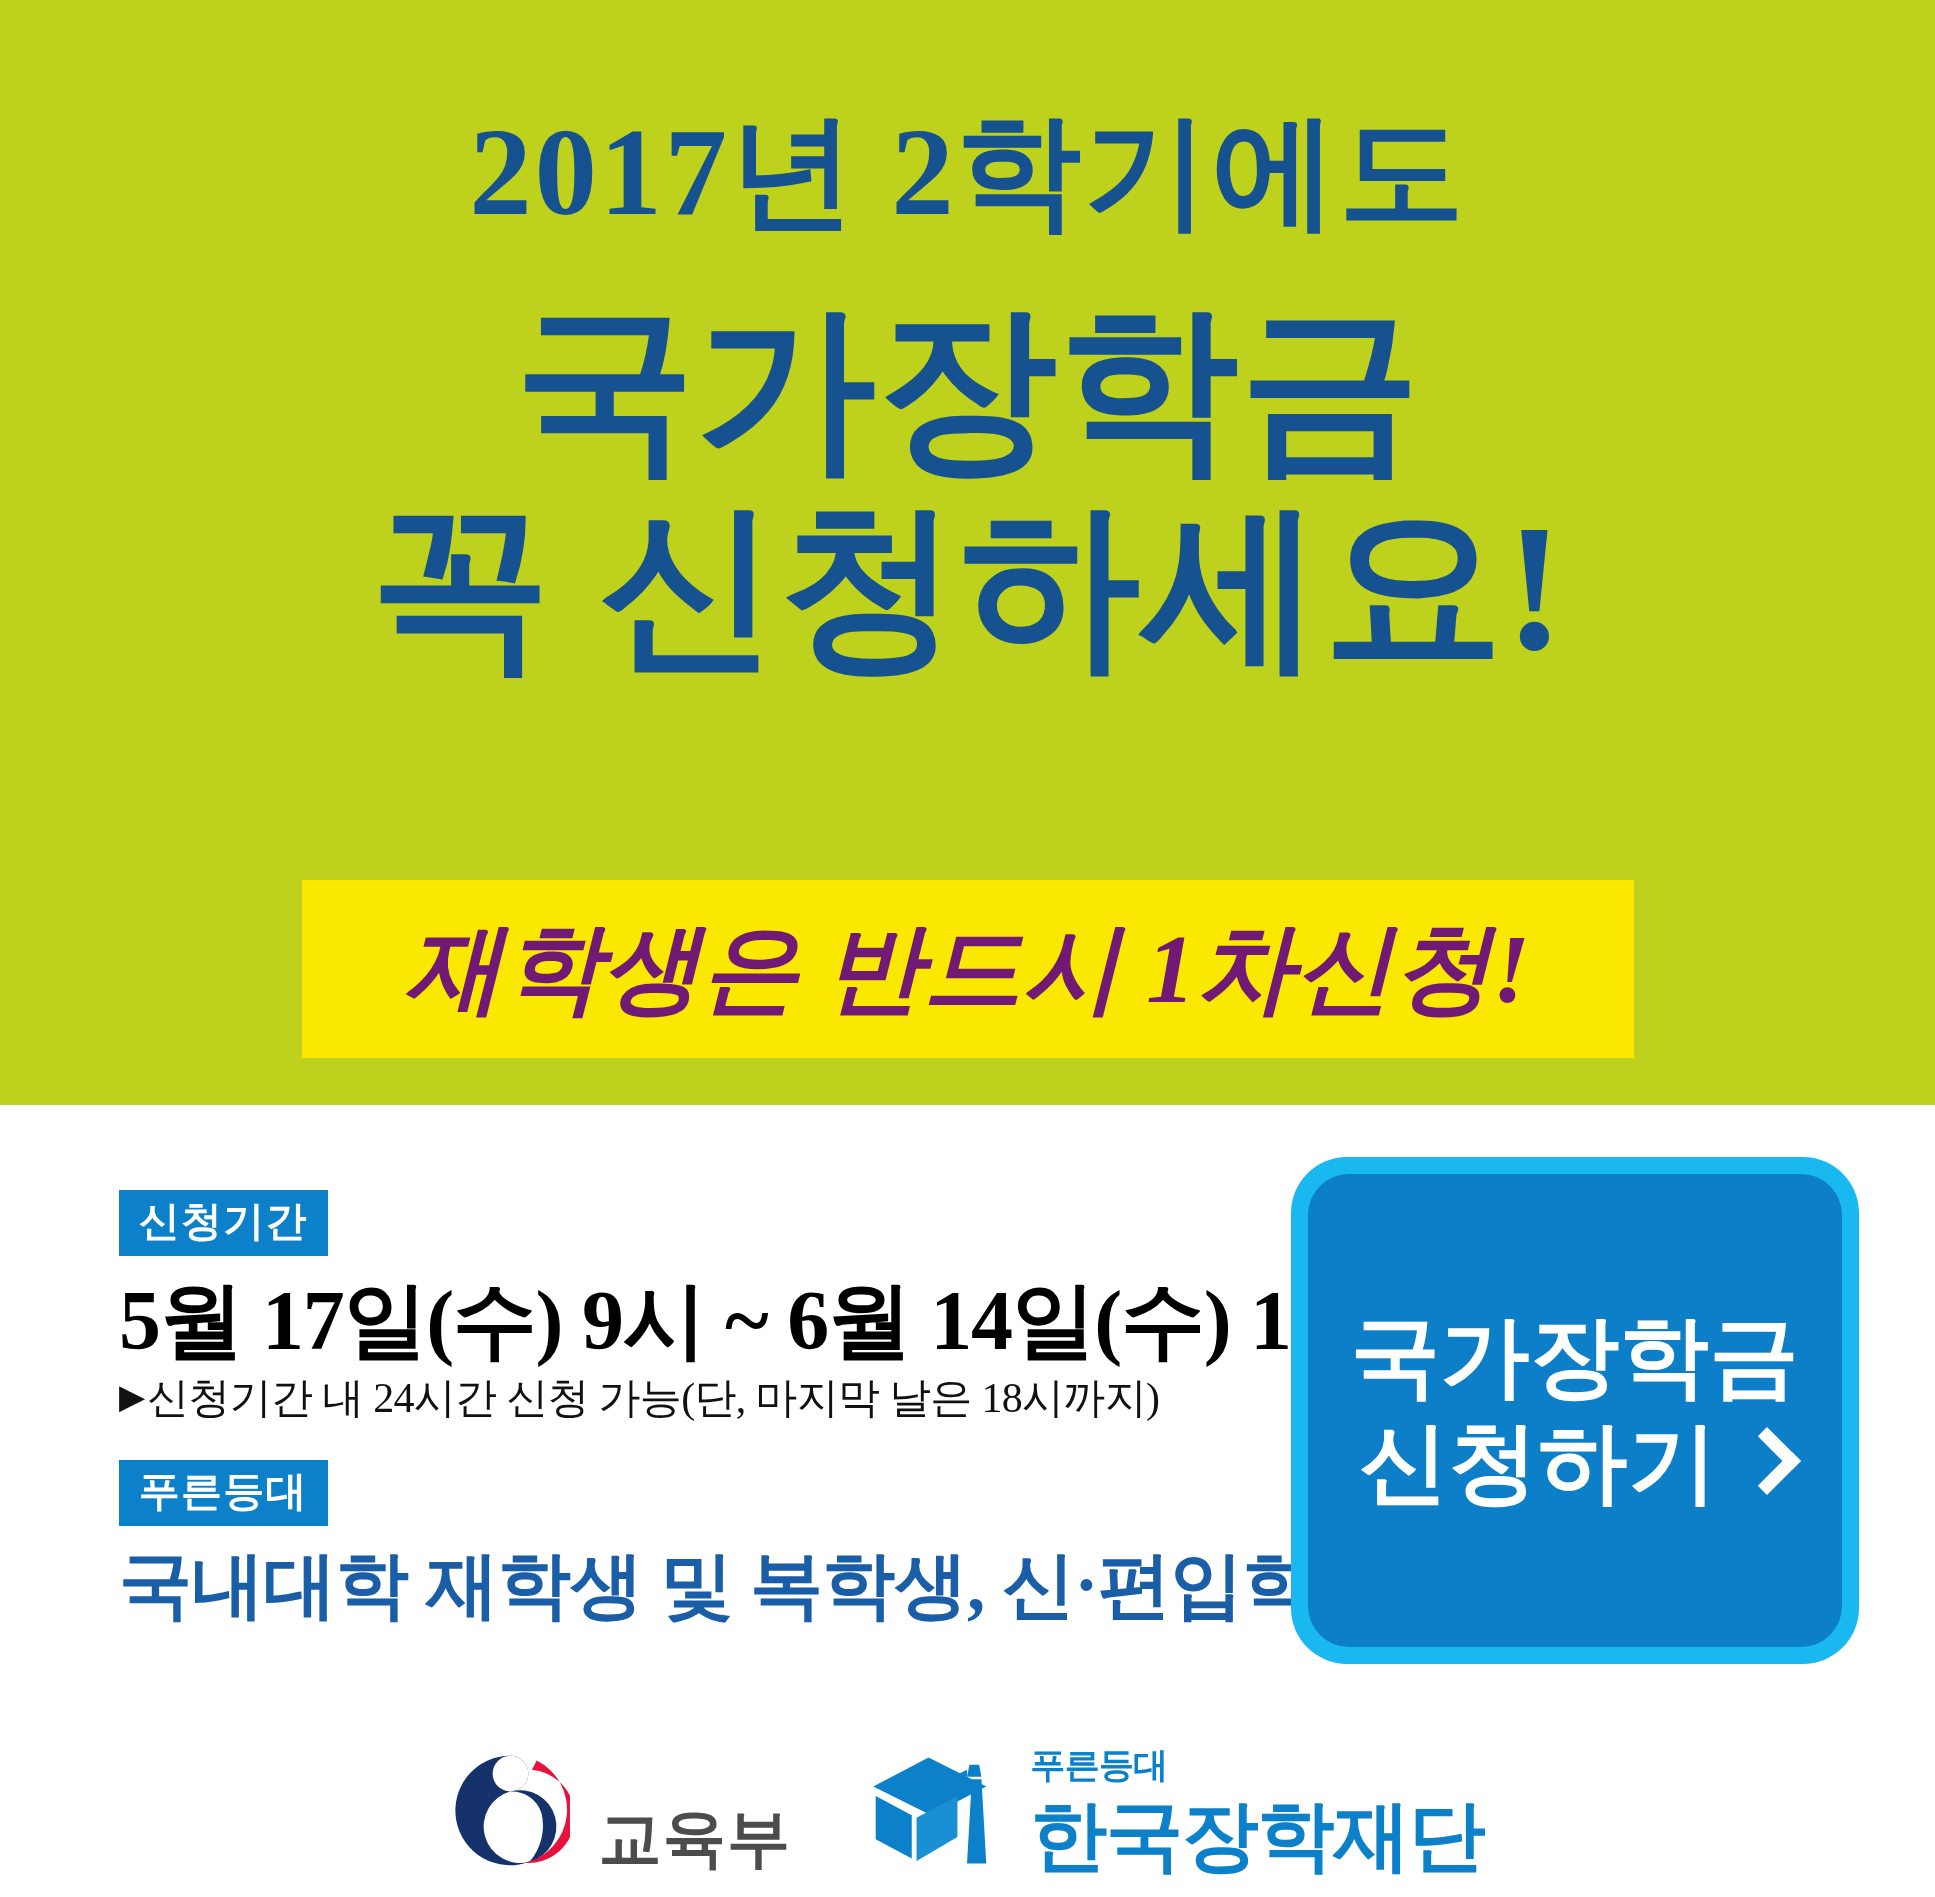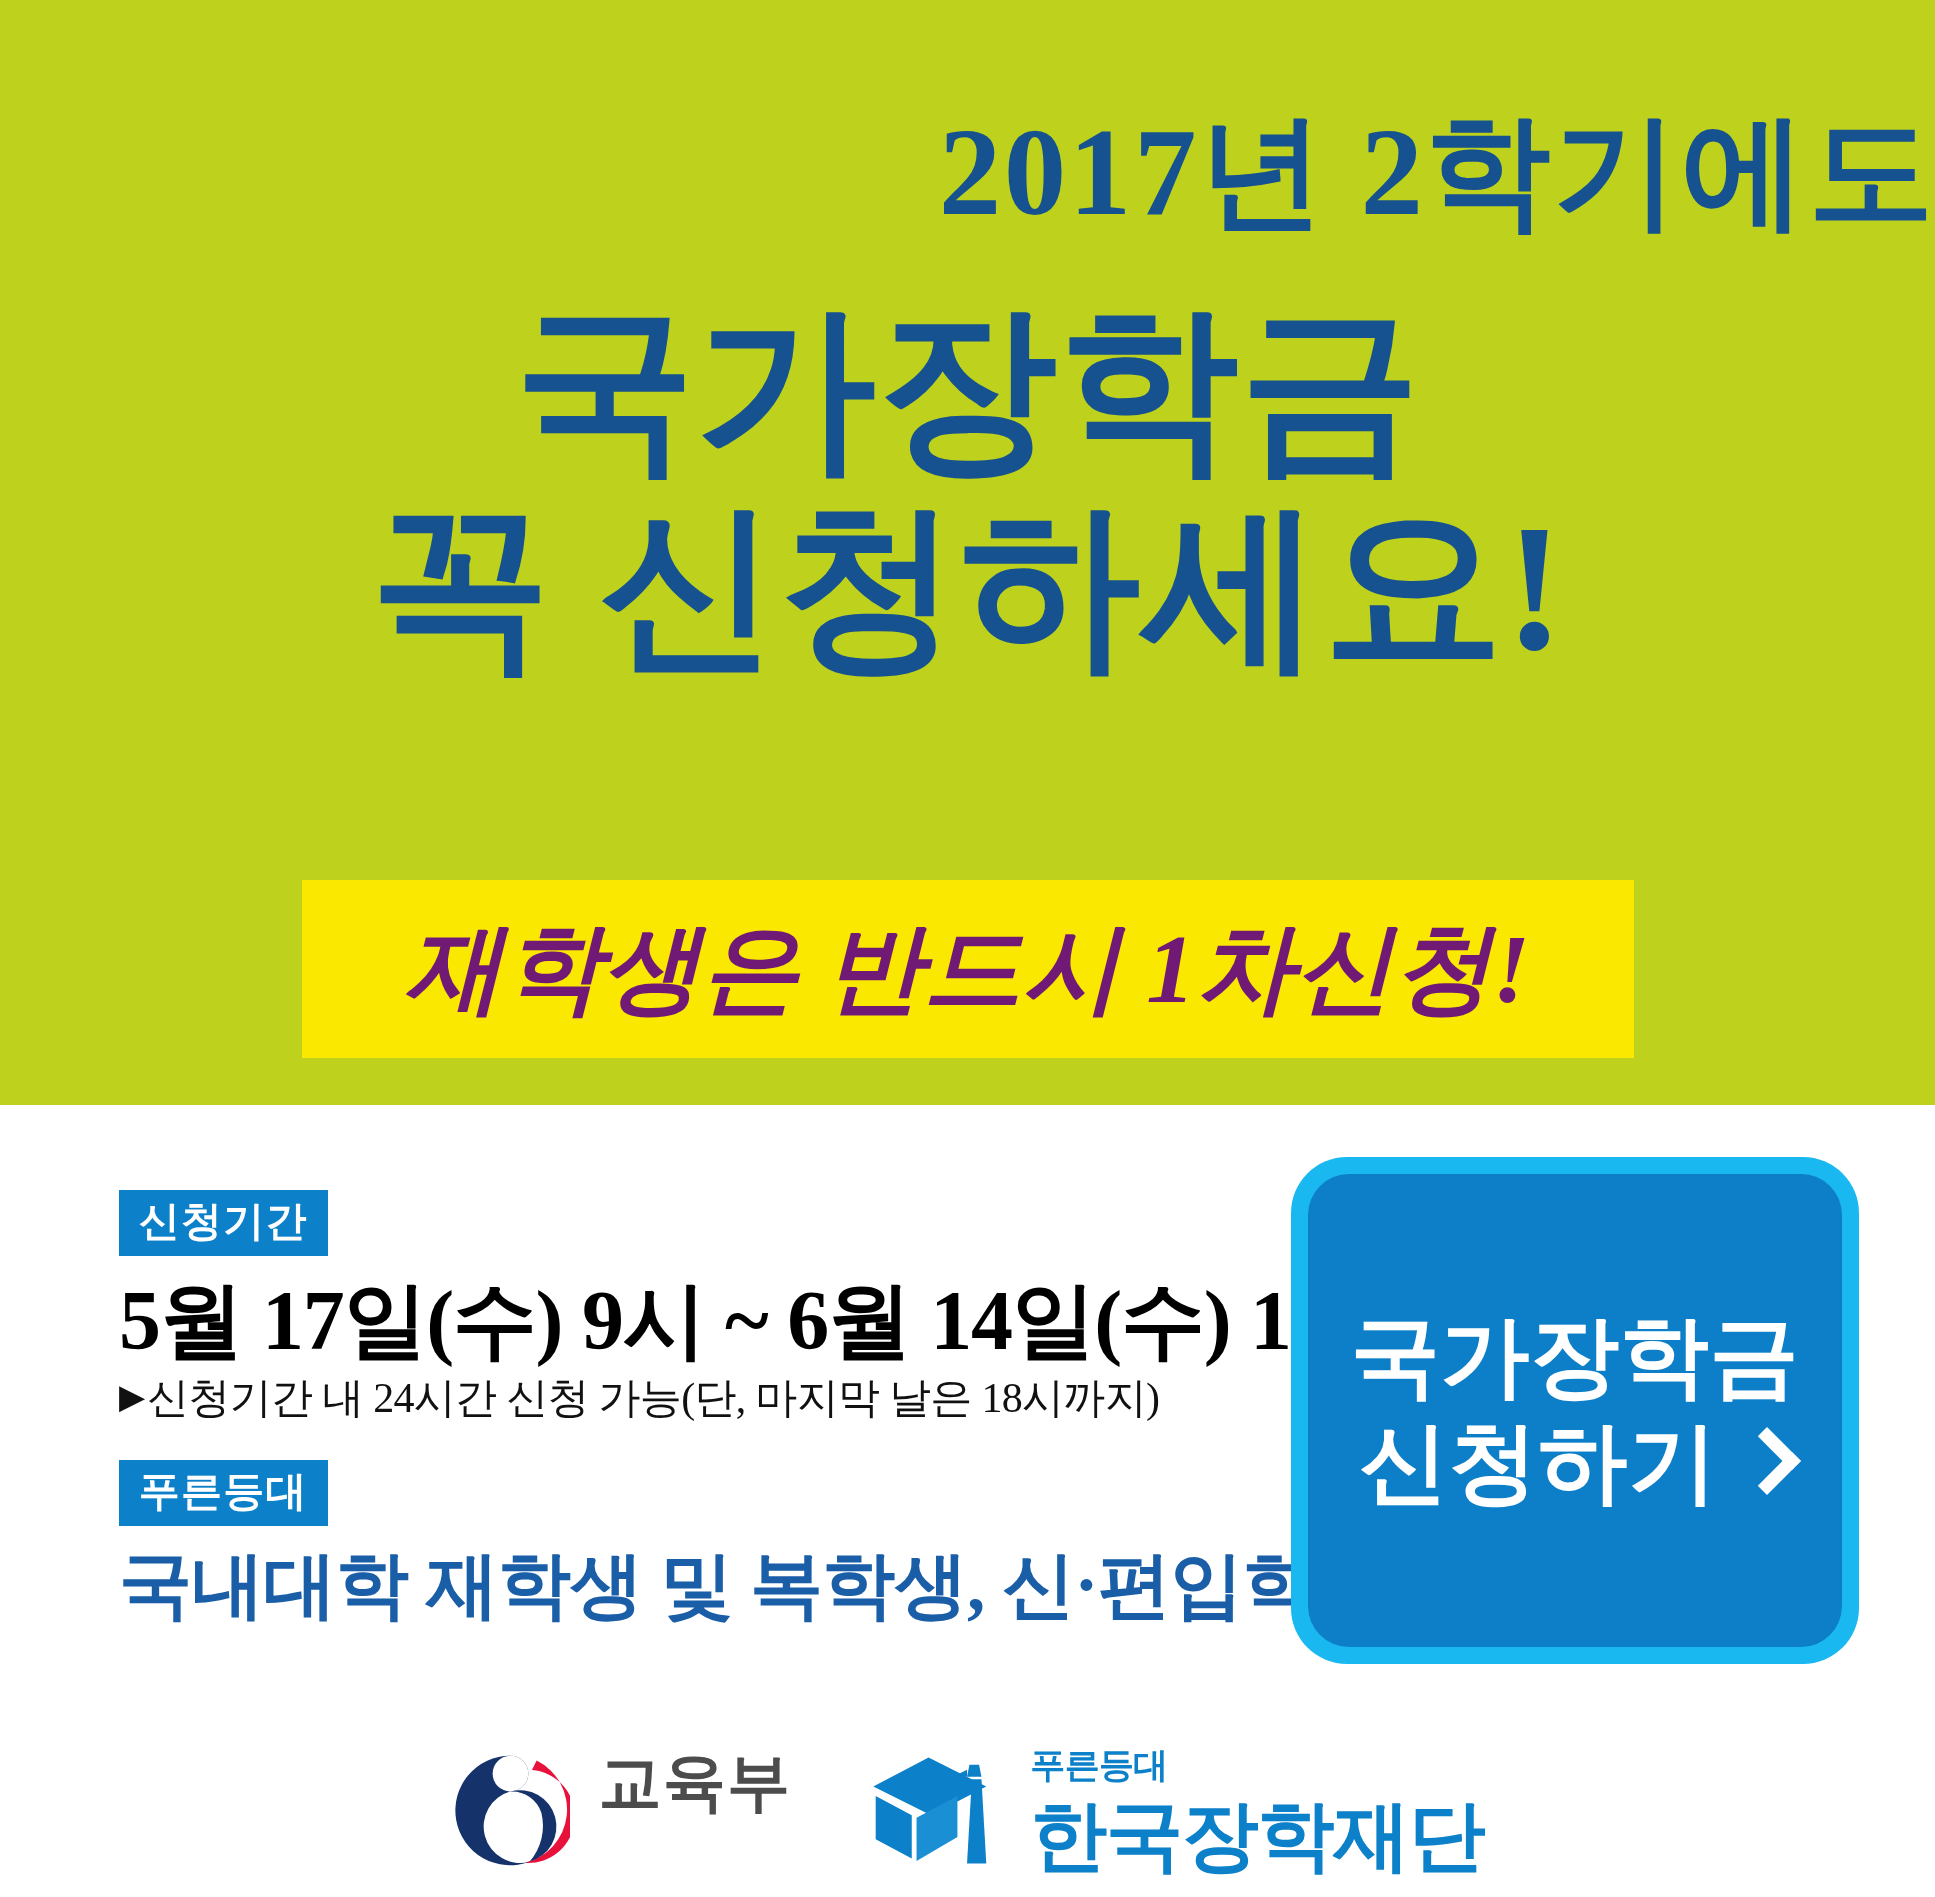--- a/index.html
+++ b/index.html
@@ -28,21 +28,21 @@
     width: 1936px;
     height: 1105px;
     background: #bed21d;
   }
 
   .hero-eyebrow {
     position: absolute;
     left: 0;
     top: 110px;
     width: 1936px;
-    text-align: right;
+    text-align: center;
     font-family: "Liberation Serif", "DejaVu Serif", serif;
     font-size: 125px;
     font-weight: 700;
     line-height: 1;
     letter-spacing: 2.6px;
     color: #16528f;
     white-space: nowrap;
   }
 
   .hero-title {
@@ -217,21 +217,21 @@
     width: 1936px;
     height: 173px;
     display: flex;
     align-items: center;
     justify-content: center;
     gap: 79px;
   }
 
   .logo-moe {
     display: flex;
-    align-items: flex-start;
+    align-items: flex-end;
     gap: 28px;
   }
   .logo-moe-mark {
     width: 119px;
     height: 119px;
     flex: 0 0 auto;
   }
   .logo-moe-text {
     font-family: "Liberation Sans", "DejaVu Sans", sans-serif;
     font-size: 63px;

